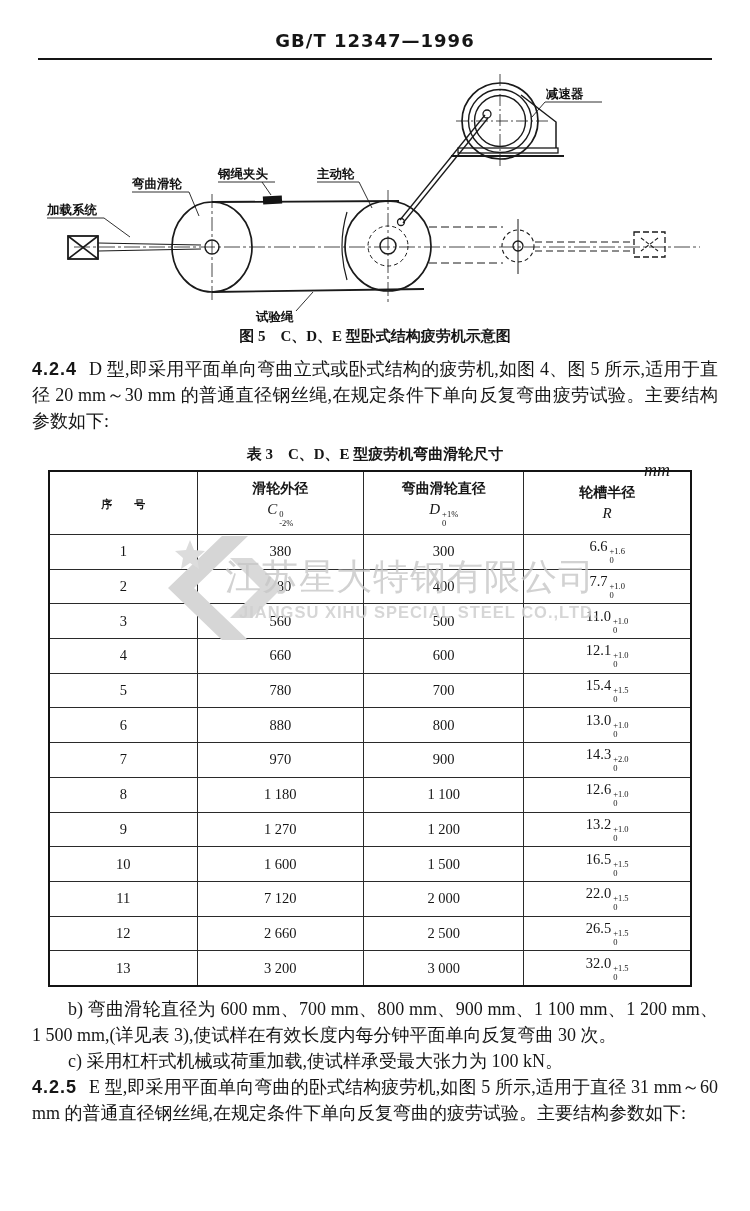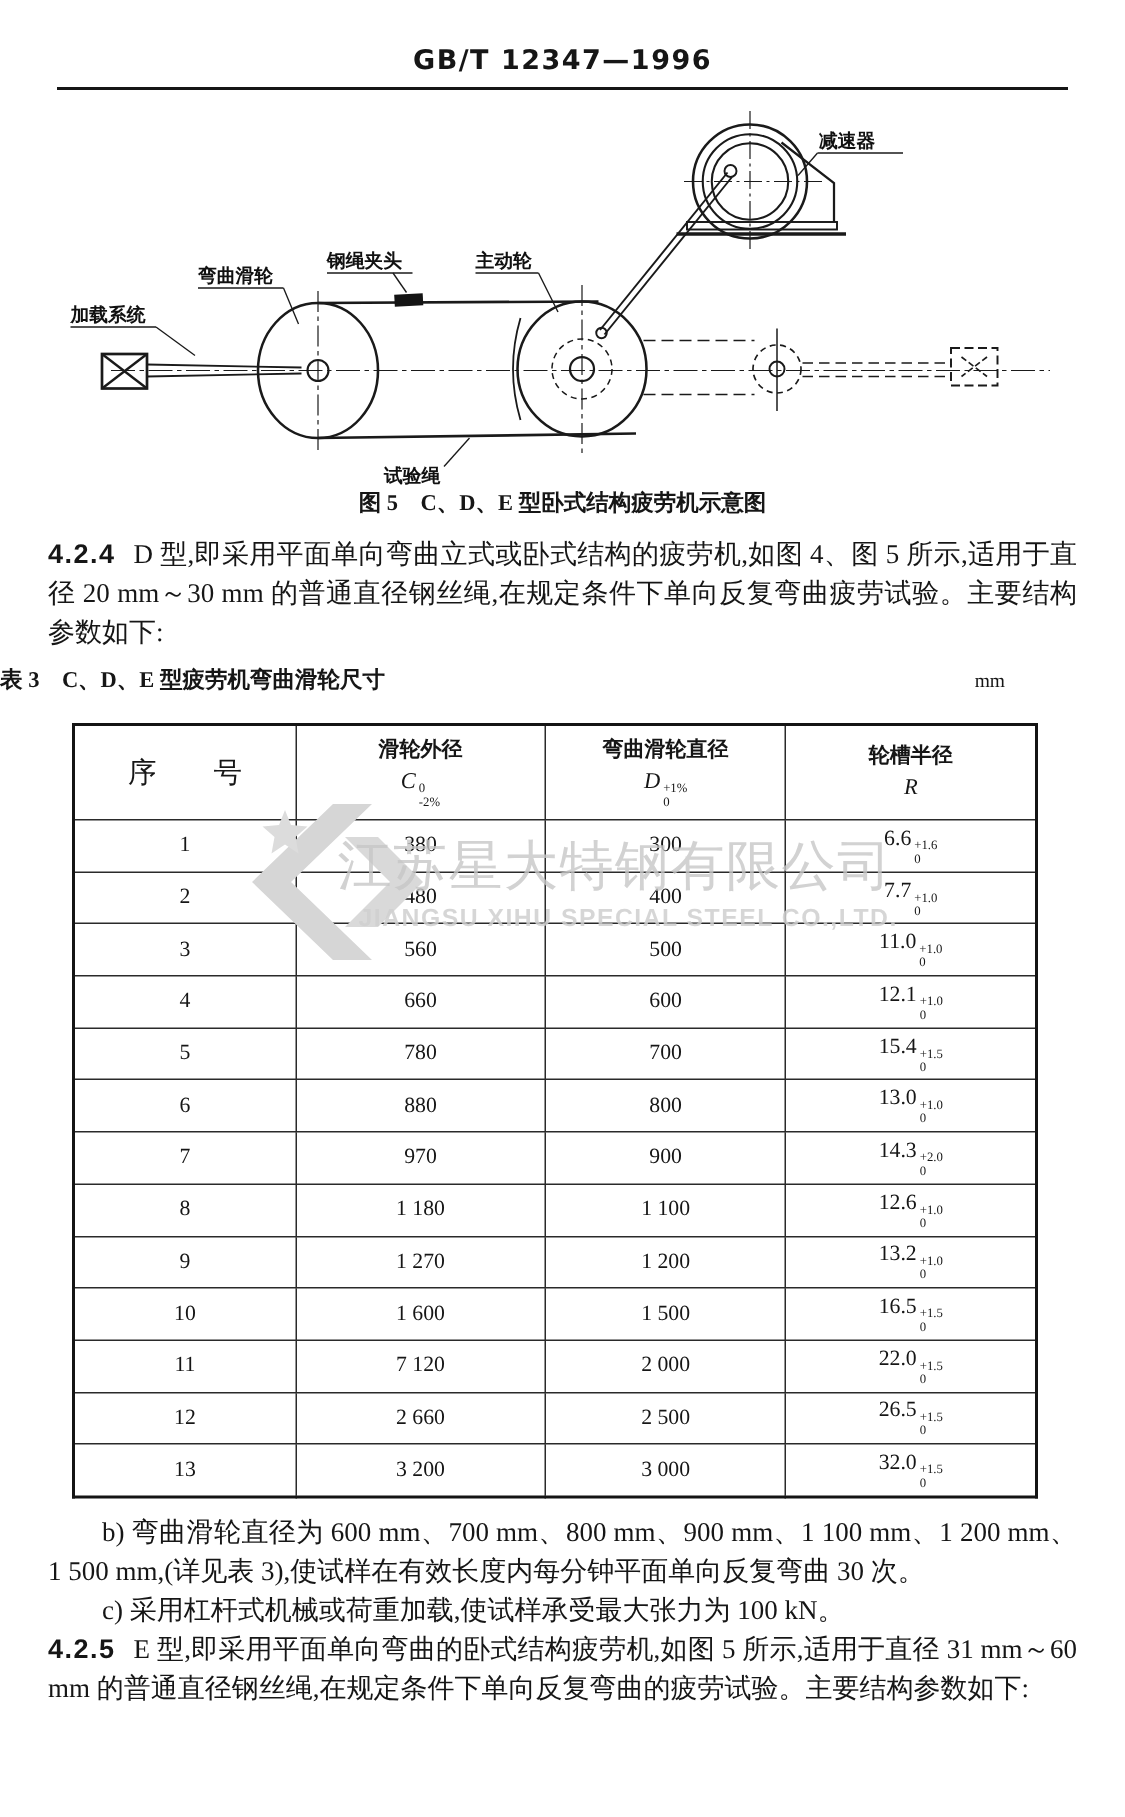--- a/index.html
+++ b/index.html
@@ -31,28 +31,29 @@
     font-weight:bold;
     font-size:15px;
     line-height:20px;
   }
   .text-block { margin:10px 32px 0 32px; font-size:18px; line-height:26px; text-align:justify; }
   .text-block p { margin:0; }
   p.clause b.clause-num { font-family:"Liberation Sans",sans-serif; margin-right:12px; letter-spacing:1px; }
   p.item { text-indent:2em; }
   .table-title-row {
     position:relative;
+    text-align:center;
     font-weight:bold;
     font-size:15px;
-    margin:9px 0 17px 0;
+    margin:9px 0 5px 0;
     height:22px; line-height:22px;
   }
   .table-unit {
-    position:absolute; right:80px; top:0;
-    font-weight:normal; font-size:13px;
+    position:absolute; right:80px; top:16px;
+    font-weight:normal; font-size:18px;font-style:italic;
   }
   table.spec {
     border-collapse:collapse;
     table-layout:fixed;
     margin-left:48px;
     width:644px;
     border:2px solid #141414;
   }
   table.spec td {
     border:1.2px solid #2a2a2a;
@@ -66,21 +67,21 @@
   table.spec tr.head td { height:62px; }
   .h-title { font-weight:bold; font-size:14px; line-height:20px; }
   .h-sym { font-size:15px; line-height:20px; }
   .sym { font-style:italic; font-family:"Liberation Serif",serif; }
   .tol {
     display:inline-flex; flex-direction:column; align-items:flex-start;
     font-size:8.5px; line-height:9px;
     vertical-align:-3px; margin-left:2px;
     letter-spacing:0;
   }
-  .seq-head { font-weight:normal; font-size:19px; letter-spacing:0; }
+  .seq-head { font-weight:bold; font-size:11px; letter-spacing:0; }
   
   .watermark { position:absolute; z-index:5; pointer-events:none; }
   .wm-text { left:225px; top:553px; width:380px; }
   .wm-cn {
     font-size:36px; font-weight:normal; color:#c7c7c7;
     letter-spacing:1px; white-space:nowrap; opacity:.8;
   }
   .wm-en {
     font-family:"Liberation Sans",sans-serif; font-weight:bold;
     font-size:16.5px; color:#d0d0d0; letter-spacing:1px;

